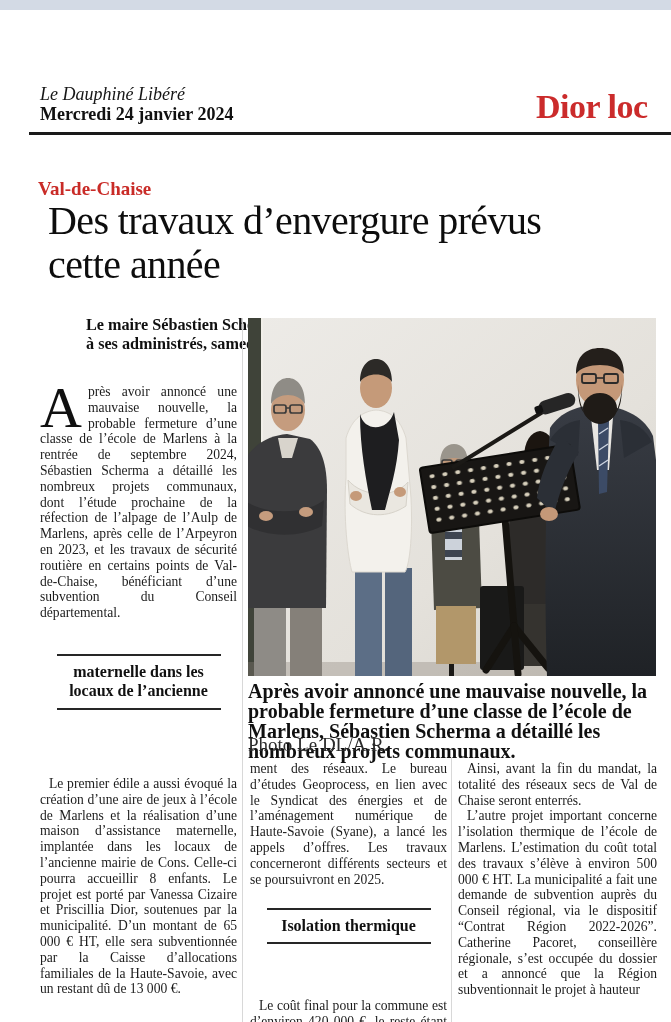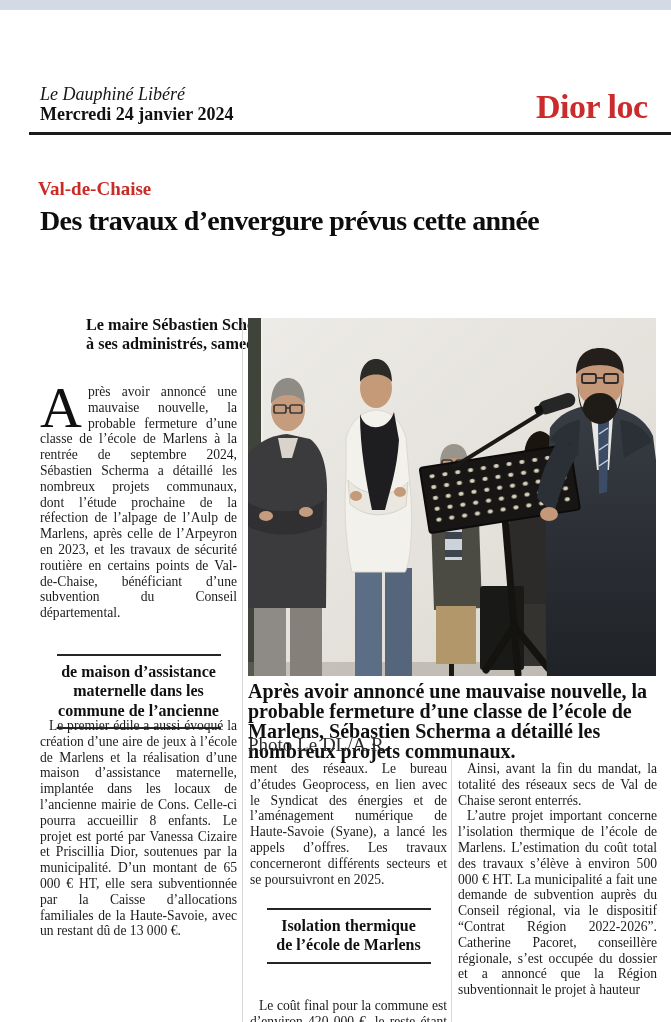--- a/index.html
+++ b/index.html
@@ -11,32 +11,32 @@
 
   
   .np-name{position:absolute;left:40px;top:84px;font-style:italic;font-size:18px;color:#161616;}
   .np-date{position:absolute;left:40px;top:104px;font-weight:bold;font-size:18px;color:#111;text-align:center;}
   .section-title{position:absolute;left:536px;top:88px;font-weight:bold;font-size:34px;
        color:#cb2b2b;white-space:nowrap;letter-spacing:-.5px;}
   .head-rule{position:absolute;left:29px;top:132px;width:642px;height:3px;background:#1a1a1a;}
 
   
   .kicker{position:absolute;left:38px;top:178px;font-weight:bold;font-size:19px;color:#c92b27;}
-  .headline{position:absolute;left:40px;top:199px;width:540px;font-weight:bold;
-       font-size:28px;line-height:44px;color:#0d0d0d;letter-spacing:-.6px;}
+  .headline{position:absolute;left:48px;top:199px;width:540px;font-weight:normal;
+       font-size:40px;line-height:44px;color:#0d0d0d;letter-spacing:-.6px;}
 
   .lead{position:absolute;left:40px;top:316px;font-weight:bold;font-size:16.2px;
        line-height:18.6px;color:#101010;margin-left:46px;}
   .lead div{white-space:nowrap;}
 
   
   .bodytext{font-size:13.6px;line-height:15.8px;text-align:justify;color:#1b1b1b;}
   .bodytext p{margin:0;}
   .col1a{position:absolute;left:40px;top:384px;width:197px;}
-  .col1b{position:absolute;left:40px;top:718px;width:197px;}
+  .col1b{position:absolute;left:40px;top:776px;width:197px;}
   .col2a{position:absolute;left:250px;top:761px;width:197px;}
   .col2b{position:absolute;left:250px;top:971px;width:197px;margin-top:27px;}
   .col3{position:absolute;left:458px;top:761px;width:199px;}
   .indent{text-indent:9px;}
 
   .dropcap{float:left;font-size:58px;line-height:46px;height:46px;
        padding:1px 6px 0 0;color:#101010;}
 
   
   .xhead{position:absolute;width:197px;text-align:center;}
@@ -77,23 +77,22 @@
     <div>à ses administrés, samedi soir.</div>
   </div>
 
   <div class="col1a bodytext">
     <p><span class="dropcap">A</span><span>près avoir annoncé une mauvaise nouvelle, la probable fermeture d’une classe de l’école de Marlens à la rentrée de septembre 2024, Sébastien Scherma a détaillé les nombreux projets communaux, dont l’étude prochaine de la réfection de l’alpage de l’Aulp de Marlens, après celle de l’Arpeyron en 2023, et les travaux de sécurité routière en certains points de Val-de-Chaise, bénéficiant d’une subvention du Conseil départemental.</span></p>
   </div>
 
   <div class="xhead xhead1">
     <div class="xrule"></div>
     <div class="xtext">
-      <div>de maison d’assistance</div>
       <div>maternelle dans les</div>
-      <div>commune de l’ancienne</div>
+      <div>locaux de l’ancienne</div>
     </div>
     <div class="xrule"></div>
   </div>
 
   <div class="col1b bodytext">
     <p class="indent">Le premier édile a aussi évoqué la création d’une aire de jeux à l’école de Marlens et la réalisation d’une maison d’assistance maternelle, implantée dans les locaux de l’ancienne mairie de Cons. Celle-ci pourra accueillir 8 enfants. Le projet est porté par Vanessa Cizaire et Priscillia Dior, soutenues par la municipalité. D’un montant de 65 000 € HT, elle sera subventionnée par la Caisse d’allocations familiales de la Haute-Savoie, avec un restant dû de 13 000 €.</p>
   </div>
 
   <div class="photo">
     <svg width="408" height="358" viewBox="0 0 408 358" xmlns="http://www.w3.org/2000/svg">
@@ -222,21 +221,20 @@
   <div class="vdiv vdiv2"></div>
 
   <div class="col2a bodytext">
     <p>ment des réseaux. Le bureau d’études Geoprocess, en lien avec le Syndicat des énergies et de l’aménagement numérique de Haute-Savoie (Syane), a lancé les appels d’offres. Les travaux concerneront différents secteurs et se poursuivront en 2025.</p>
   </div>
 
   <div class="xhead xhead2">
     <div class="xrule"></div>
     <div class="xtext">
       <div>Isolation thermique</div>
-      <div>de l’école de Marlens</div>
     </div>
     <div class="xrule"></div>
   </div>
 
   <div class="col2b bodytext">
     <p class="indent">Le coût final pour la commune est d’environ 420 000 €, le reste étant financé par le Syane,</p>
   </div>
 
   <div class="col3 bodytext">
     <p class="indent">Ainsi, avant la fin du mandat, la totalité des réseaux secs de Val de Chaise seront enterrés.</p>

